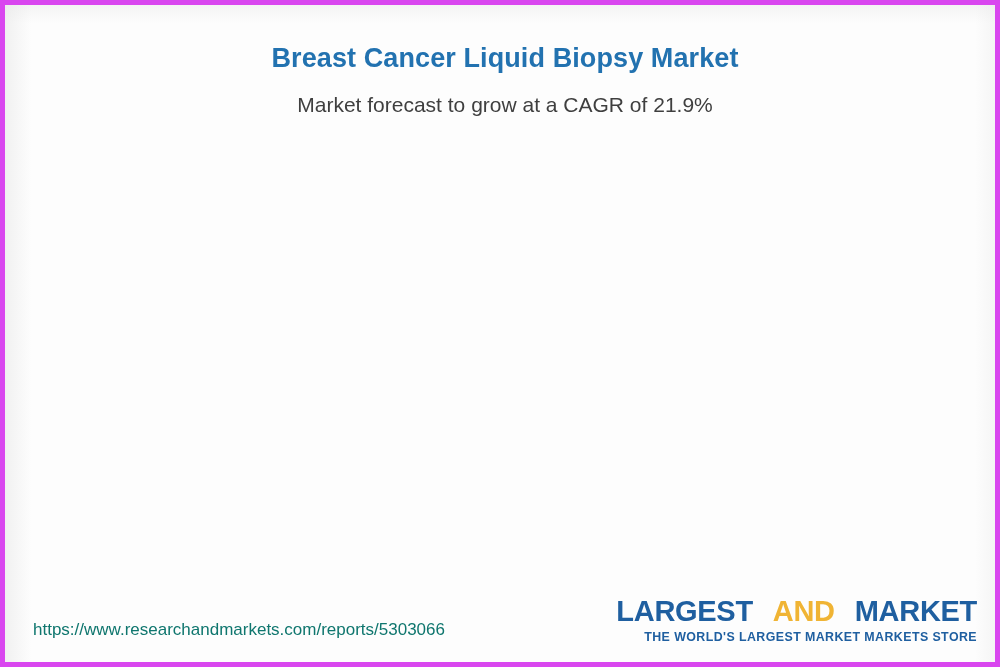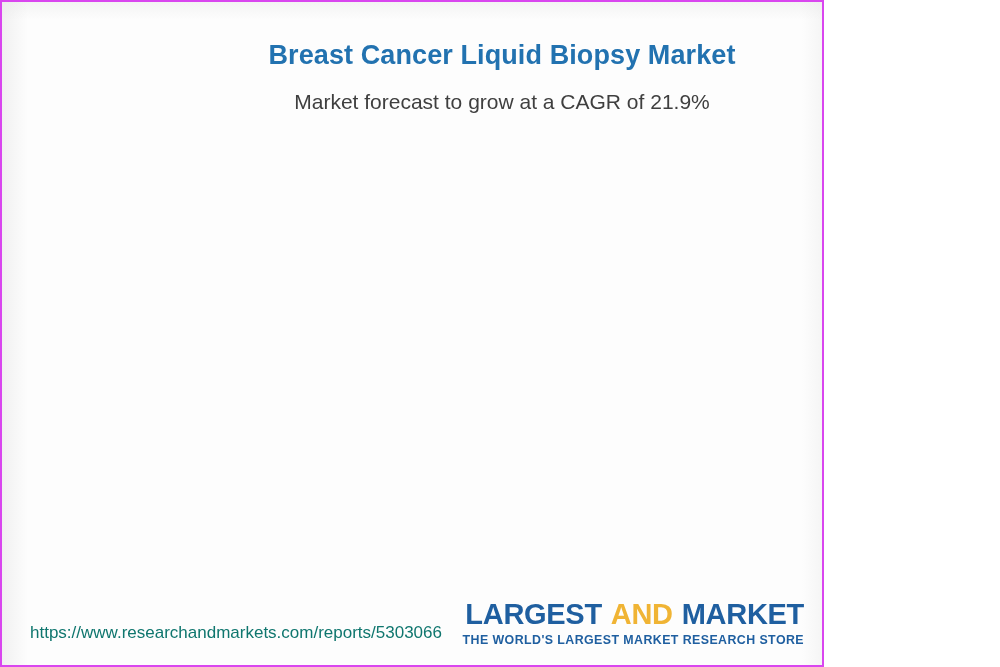--- a/index.html
+++ b/index.html
@@ -9,25 +9,25 @@
   body {
     width: 1000px;
     height: 667px;
     font-family: "Liberation Sans", sans-serif;
     background: #ffffff;
     overflow: hidden;
   }
 
   .frame {
     position: relative;
-    width: 824px;
+    width: 1000px;
     height: 667px;
     background: #fdfdfd;
     box-sizing: border-box;
-    border: 2px solid #d946ef;
+    border: 5px solid #d946ef;
     overflow: hidden;
   }
 
   
   .frame::before {
     content: "";
     position: absolute;
     inset: 0;
     background:
       linear-gradient(to right, rgba(230,230,230,0.55) 0px, rgba(255,255,255,0) 26px),
@@ -165,17 +165,17 @@
         
       </div>
 
     </div>
 
   </div>
 
   <div class="footer-url">https://www.researchandmarkets.com/reports/5303066</div>
 
   <div class="logo">
-    <div class="logo-main"><span>LARGEST</span><span class="and" style="margin: 0px 9px;">AND</span><span>MARKET</span></div>
-    <div class="logo-tag">THE WORLD'S LARGEST MARKET RESEARCH STORE</div>
+    <div class="logo-main"><span>LARGEST</span><span class="and" style="margin: 0px 20px;">AND</span><span>MARKET</span></div>
+    <div class="logo-tag">THE WORLD'S LARGEST MARKET MARKETS STORE</div>
   </div>
 
 </div>
 
 </body></html>

